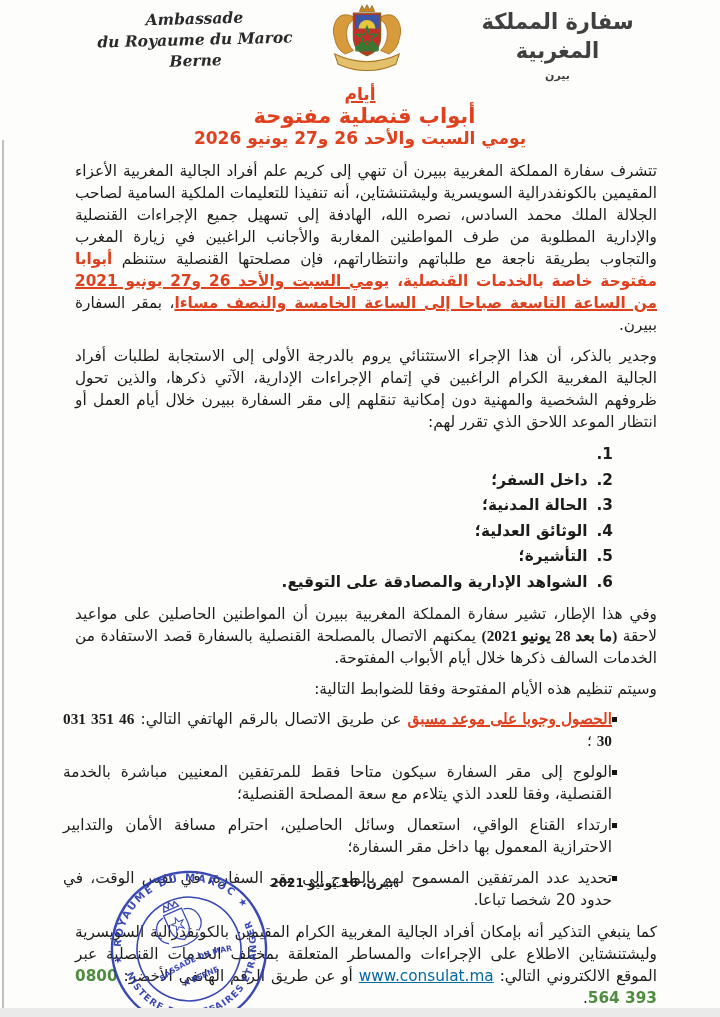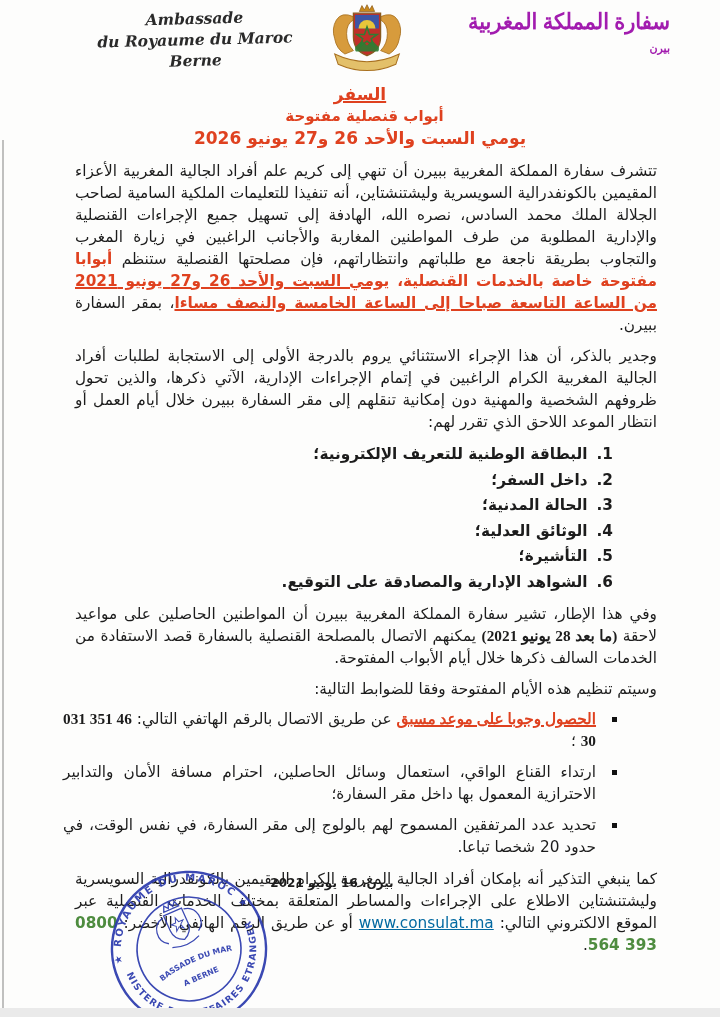--- a/index.html
+++ b/index.html
@@ -17,33 +17,33 @@
   .doc-header { position:absolute; top:0; left:0; right:0; height:80px; }
   .french-script {
     position:absolute; left:80px; top:8px; width:230px;
     text-align:center; font-family:"DejaVu Serif", serif;
     font-style:italic; font-weight:bold; font-size:15.5px; line-height:21px;
     color:#2a2a2a; transform:rotate(-1.5deg);
   }
   .coat-of-arms { position:absolute; left:316px; top:3px; width:102px; height:78px; }
   .arabic-logo {
     position:absolute; left:445px; top:8px; width:225px;
-    direction:rtl; font-weight:bold; color:#a21caf;font-family:Liberation Serif, serif;
+    direction:rtl; text-align:center; font-weight:bold; color:#404040;
   }
   .arabic-logo .ar1 { font-size:21px; line-height:28px; transform:scaleY(1.05); }
   .arabic-logo .ar2 { font-size:11px; line-height:24px; }
 
   
   .title-block {
     position:absolute; top:83px; left:0; right:0;
     direction:rtl; text-align:center;
     color:#df411f; font-weight:bold;
   }
   .title-block .t1 { font-size:17px; line-height:22px; text-decoration:underline; text-decoration-thickness:1.5px; }
-  .title-block .t2 { font-size:15px; line-height:22px;margin-left:9px; }
+  .title-block .t2 { font-size:21px; line-height:22px;margin-left:9px; }
   .title-block .t3 { font-size:17px; line-height:23px; }
 
   
   .body-text {
     position:absolute; top:160px; left:63px; width:594px;
     direction:rtl; text-align:justify;
     font-size:15.3px; line-height:22px;
   }
   .body-text p { margin:0 0 9px 12px; }
   .red { color:#df411f; font-weight:bold; }
@@ -53,21 +53,21 @@
   .link { color:#0369a1; text-decoration:underline; cursor:pointer; font-weight:500; }
   .ltr { direction:ltr; unicode-bidi:isolate; }
 
   ol.doc-list { list-style:none; margin:2px 0 8px 0; padding:0 44px 0 0; }
   ol.doc-list li { display:flex; gap:9px; font-weight:bold; line-height:25.5px; }
   ol.doc-list .num { flex:0 0 auto; }
 
   .rules-intro { margin-bottom:8px !important; }
 
   ul.bullets { list-style:none; margin:2px 0 10px 0; padding:0 40px 0 0; }
-  ul.bullets li { display:flex; gap:16px; margin-bottom:9px; }
+  ul.bullets li { display:flex; gap:0; margin-bottom:9px; }
   ul.bullets .sq { flex:0 0 auto; width:5px; height:5px; background:#111; margin-top:9px; }
 
   .date-line {
     position:absolute; top:876px; left:0; right:56px;
     direction:rtl; text-align:center; font-weight:bold; font-size:12px;
   }
 
   
   .stamp { position:absolute; left:108px; top:868px; width:162px; height:162px; transform:rotate(-24deg); opacity:.92; }
   .stamp svg { width:100%; height:100%; }
@@ -104,34 +104,33 @@
       </svg>
     </div>
 
     <div class="arabic-logo">
       <div class="ar1">سفارة المملكة المغربية</div>
       <div class="ar2">بيرن</div>
     </div>
   </header>
 
   <div class="title-block">
-    <div class="t1">السفر</div>
+    <div class="t1">أيام</div>
     <div class="t2">أبواب قنصلية مفتوحة</div>
     <div class="t3">يومي السبت والأحد 26 و27 يونيو 2026</div>
   </div>
 
   <main class="body-text">
     <p><span>تتشرف سفارة المملكة المغربية ببيرن أن تنهي إلى كريم علم أفراد الجالية المغربية الأعزاء المقيمين بالكونفدرالية السويسرية وليشتنشتاين، أنه تنفيذا للتعليمات الملكية السامية لصاحب الجلالة الملك محمد السادس، نصره الله، الهادفة إلى تسهيل جميع الإجراءات القنصلية والإدارية المطلوبة من طرف المواطنين المغاربة والأجانب الراغبين في زيارة المغرب والتجاوب بطريقة ناجعة مع طلباتهم وانتظاراتهم، فإن مصلحتها القنصلية ستنظم </span><span class="red">أبوابا مفتوحة خاصة بالخدمات القنصلية، </span><span class="red u">يومي السبت والأحد 26 و27 يونيو 2021 من الساعة التاسعة صباحا إلى الساعة الخامسة والنصف مساءا</span><span>، بمقر السفارة ببيرن.</span></p>
 
     <p>وجدير بالذكر، أن هذا الإجراء الاستثنائي يروم بالدرجة الأولى إلى الاستجابة لطلبات أفراد الجالية المغربية الكرام الراغبين في إتمام الإجراءات الإدارية، الآتي ذكرها، والذين تحول ظروفهم الشخصية والمهنية دون إمكانية تنقلهم إلى مقر السفارة ببيرن خلال أيام العمل أو انتظار الموعد اللاحق الذي تقرر لهم:</p>
 
     <ol class="doc-list">
       <li>
           <span class="num">1.</span>
-          <span>البطاقة الوطنية للتعريف الإلكترونية؛</span>
         </li>
       <li>
           <span class="num">2.</span>
           <span>داخل السفر؛</span>
         </li>
       <li>
           <span class="num">3.</span>
           <span>الحالة المدنية؛</span>
         </li>
       <li>
@@ -149,20 +148,24 @@
     </ol>
 
     <p><span>وفي هذا الإطار، تشير سفارة المملكة المغربية ببيرن أن المواطنين الحاصلين على مواعيد لاحقة </span><span class="bold">(ما بعد 28 يونيو 2021)</span><span> يمكنهم الاتصال بالمصلحة القنصلية بالسفارة قصد الاستفادة من الخدمات السالف ذكرها خلال أيام الأبواب المفتوحة.</span></p>
 
     <p class="rules-intro">وسيتم تنظيم هذه الأيام المفتوحة وفقا للضوابط التالية:</p>
 
     <ul class="bullets">
       <li>
         <span class="sq"></span>
         <div><span class="red u bold">الحصول وجوبا على موعد مسبق</span><span> عن طريق الاتصال بالرقم الهاتفي التالي: </span><span class="bold ltr" dir="ltr">031 351 46 30</span><span> ؛</span></div>
+      </li>
+      <li>
+        <span class="sq"></span>
+        <div>الولوج إلى مقر السفارة سيكون متاحا فقط للمرتفقين المعنيين مباشرة بالخدمة القنصلية، وفقا للعدد الذي يتلاءم مع سعة المصلحة القنصلية؛</div>
       </li>
       <li>
         <span class="sq"></span>
         <div>ارتداء القناع الواقي، استعمال وسائل الحاصلين، احترام مسافة الأمان والتدابير الاحترازية المعمول بها داخل مقر السفارة؛</div>
       </li>
       <li>
         <span class="sq"></span>
         <div>تحديد عدد المرتفقين المسموح لهم بالولوج إلى مقر السفارة، في نفس الوقت، في حدود 20 شخصا تباعا.</div>
       </li>
     </ul>

